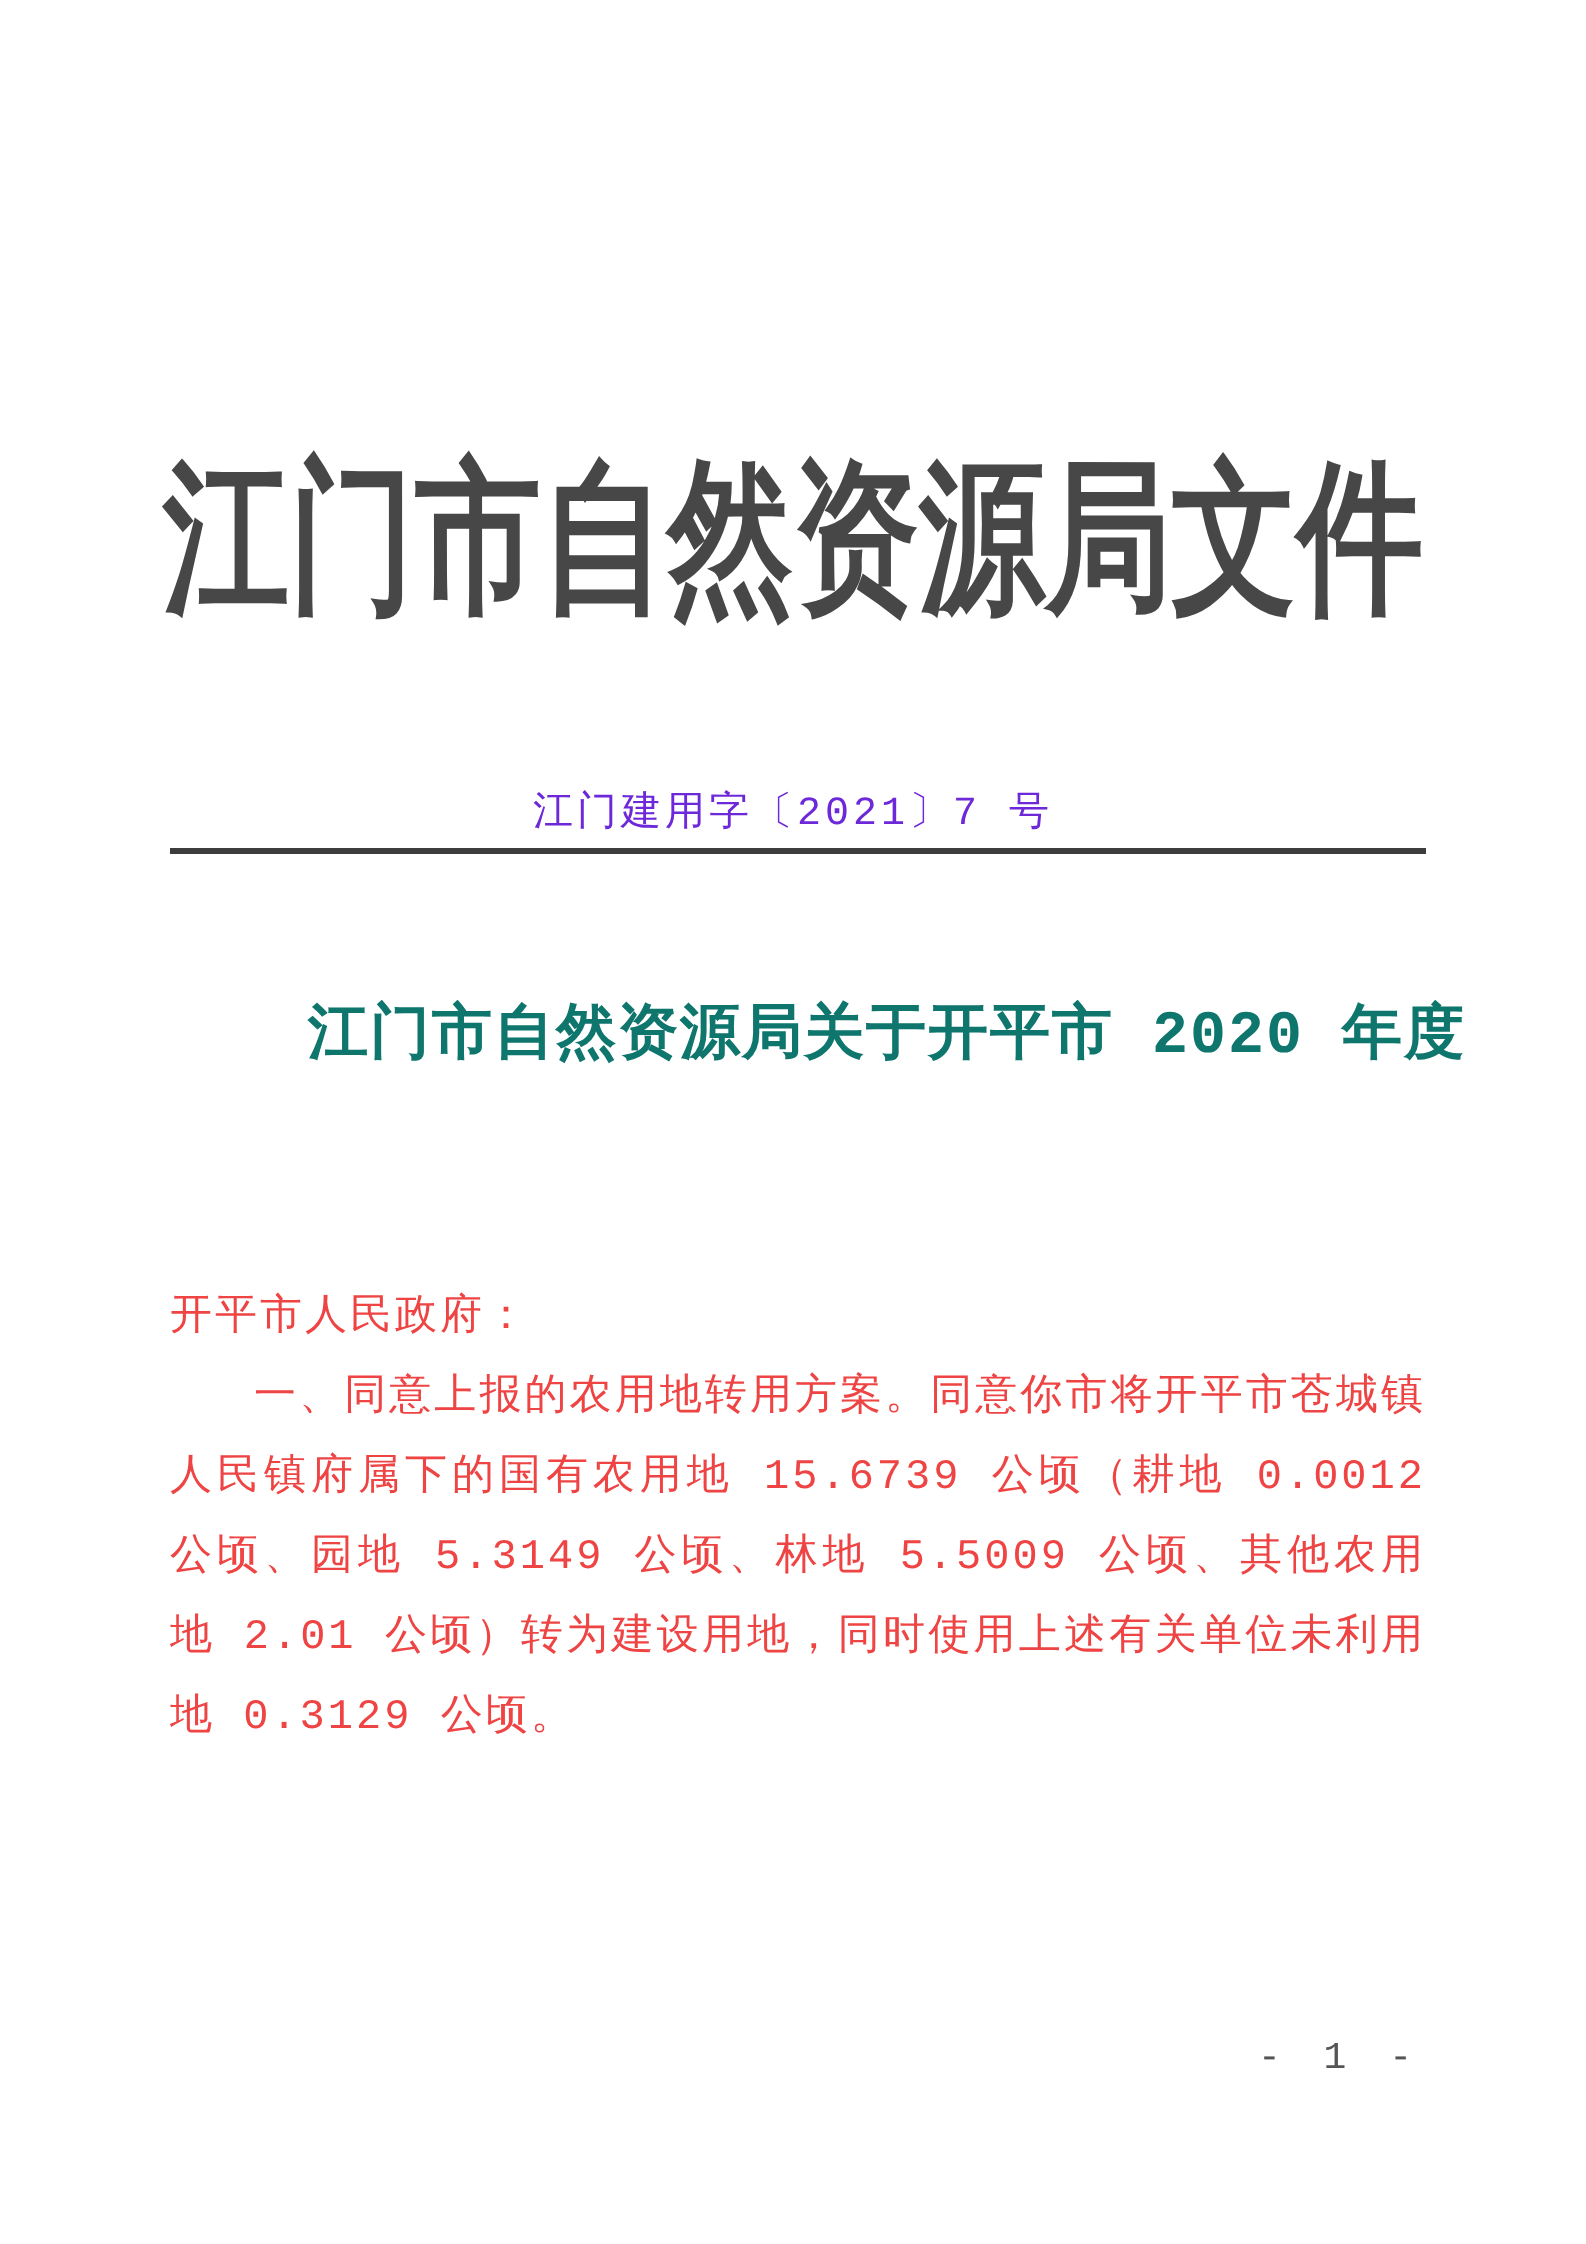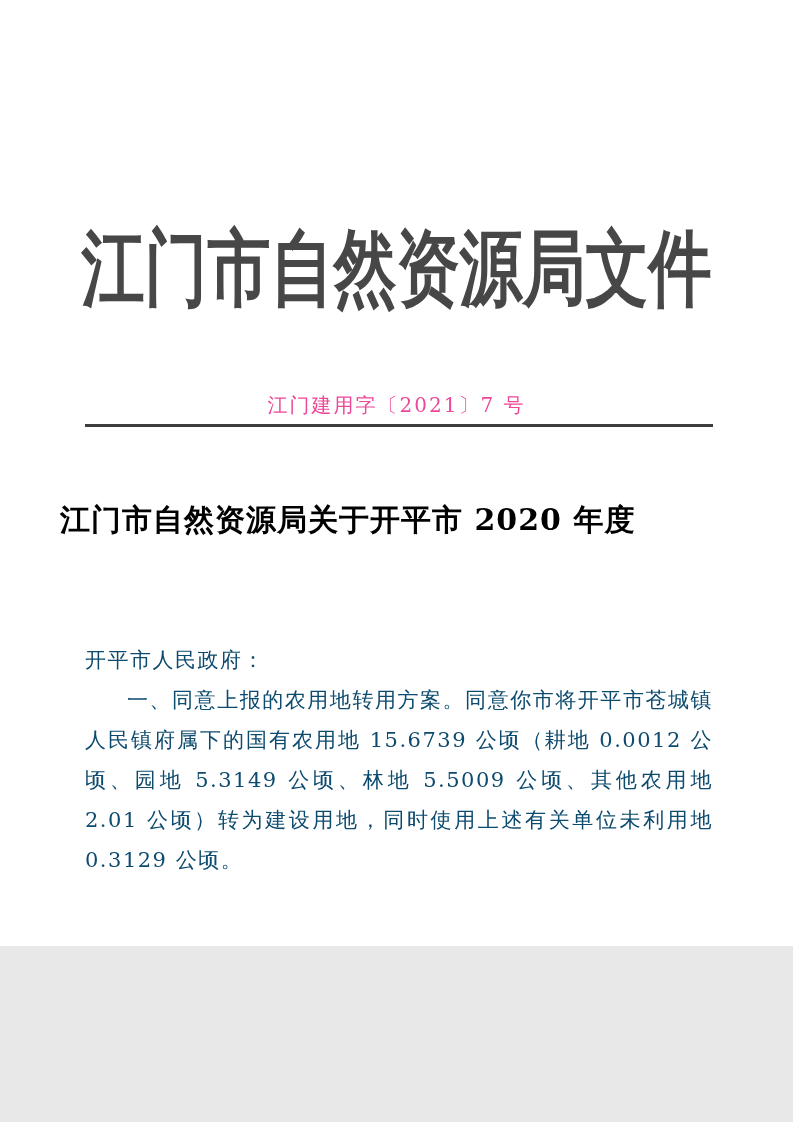--- a/index.html
+++ b/index.html
@@ -2,24 +2,25 @@
 <html><head>
 <meta charset="utf-8">
 <style>
   * { margin: 0; padding: 0; box-sizing: border-box; }
   html, body { background: #e8e8e8; }
   body { font-family: "DejaVu Serif", "Liberation Serif", serif; }
 
   .page {
     position: relative;
     width: 793px;
-    height: 946px;
+    height: 1122px;
     margin: 0 auto;
     background: #ffffff;
     overflow: hidden;
+    font-family: Liberation Mono, monospace;
   }
 
   
   .masthead {
     position: absolute;
     top: 213px;
     left: 0;
     width: 100%;
     text-align: center;
     font-size: 63px;
@@ -32,21 +33,21 @@
   }
 
   
   .doc-number {
     position: absolute;
     top: 392px;
     left: 0;
     width: 100%;
     text-align: center;
     font-size: 20px;
-    color: #ec4899;
+    color: #6d28d9;
     letter-spacing: 2px;
   }
 
   
   .rule {
     position: absolute;
     top: 424px;
     left: 85px;
     width: 628px;
     height: 2px;
@@ -54,36 +55,36 @@
     border-top: 2px solid #3d3d3d;
     border-bottom: 1px solid #3d3d3d;
   }
 
   
   .doc-title {
     position: absolute;
     top: 497px;
     left: 60px;
     width: 673px;
-    text-align: left;
+    text-align: right;
     font-size: 30px;
     font-weight: bold;
-    color: #000000;
+    color: #0f766e;
     line-height: 45px;
     letter-spacing: 1px;
   }
 
   
   .body-text {
     position: absolute;
     top: 640px;
     left: 85px;
     width: 628px;
     font-size: 21px;
-    color: #0c4a6e;
+    color: #ef4444;
     line-height: 40px;
     letter-spacing: 1.5px;
     text-align: justify;
   }
   .body-text .para { text-indent: 2em; }
   .body-text .salutation { text-indent: 0; }
 
   
   .page-number {
     position: absolute;

